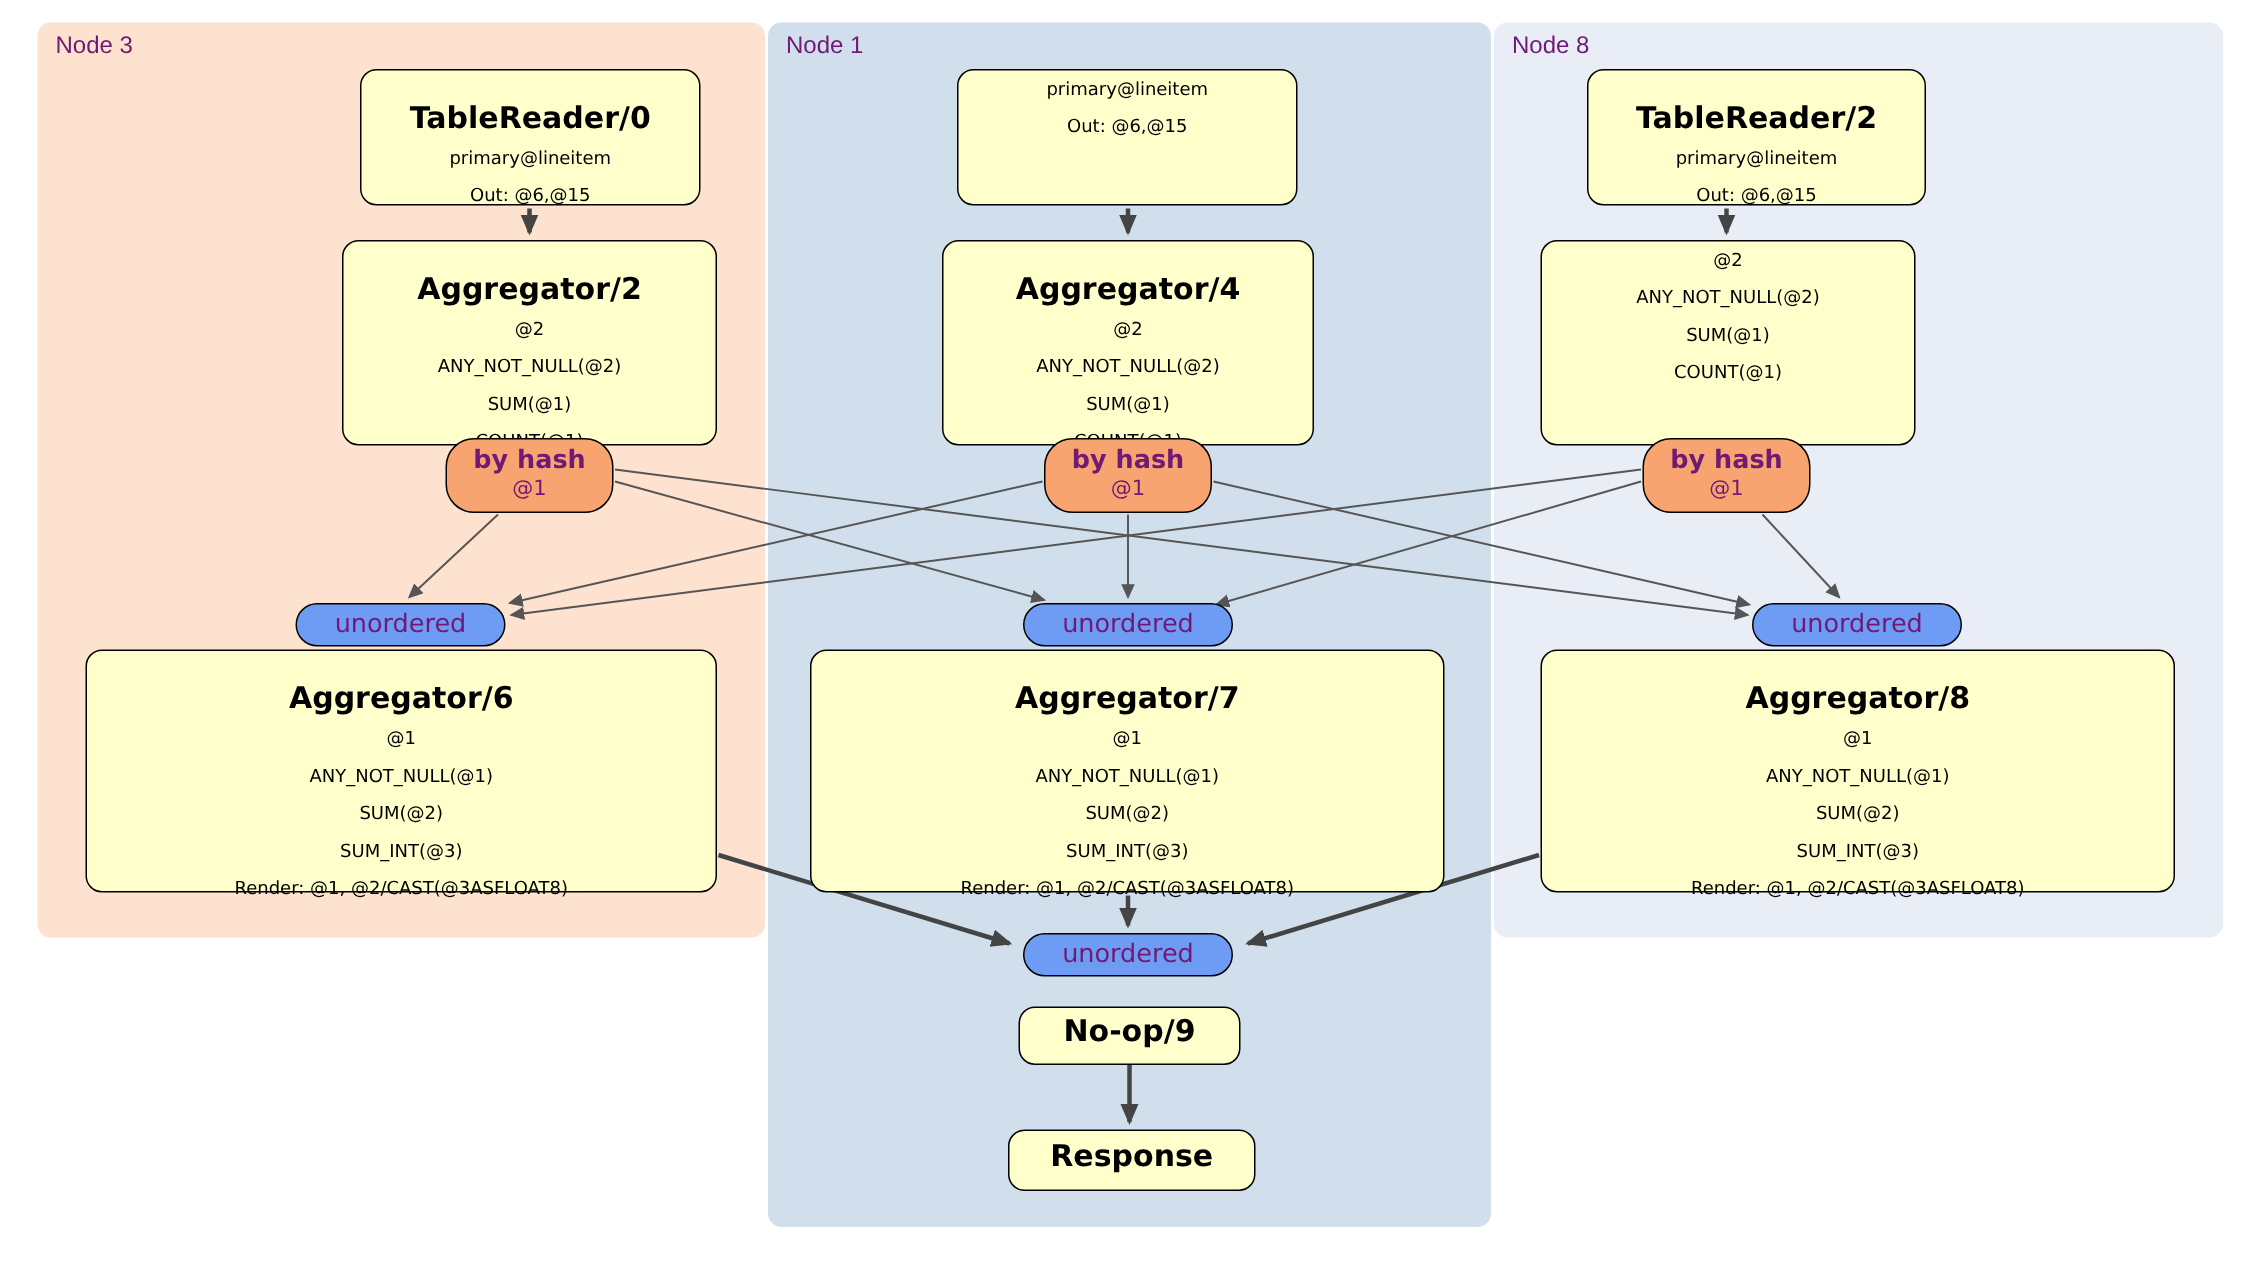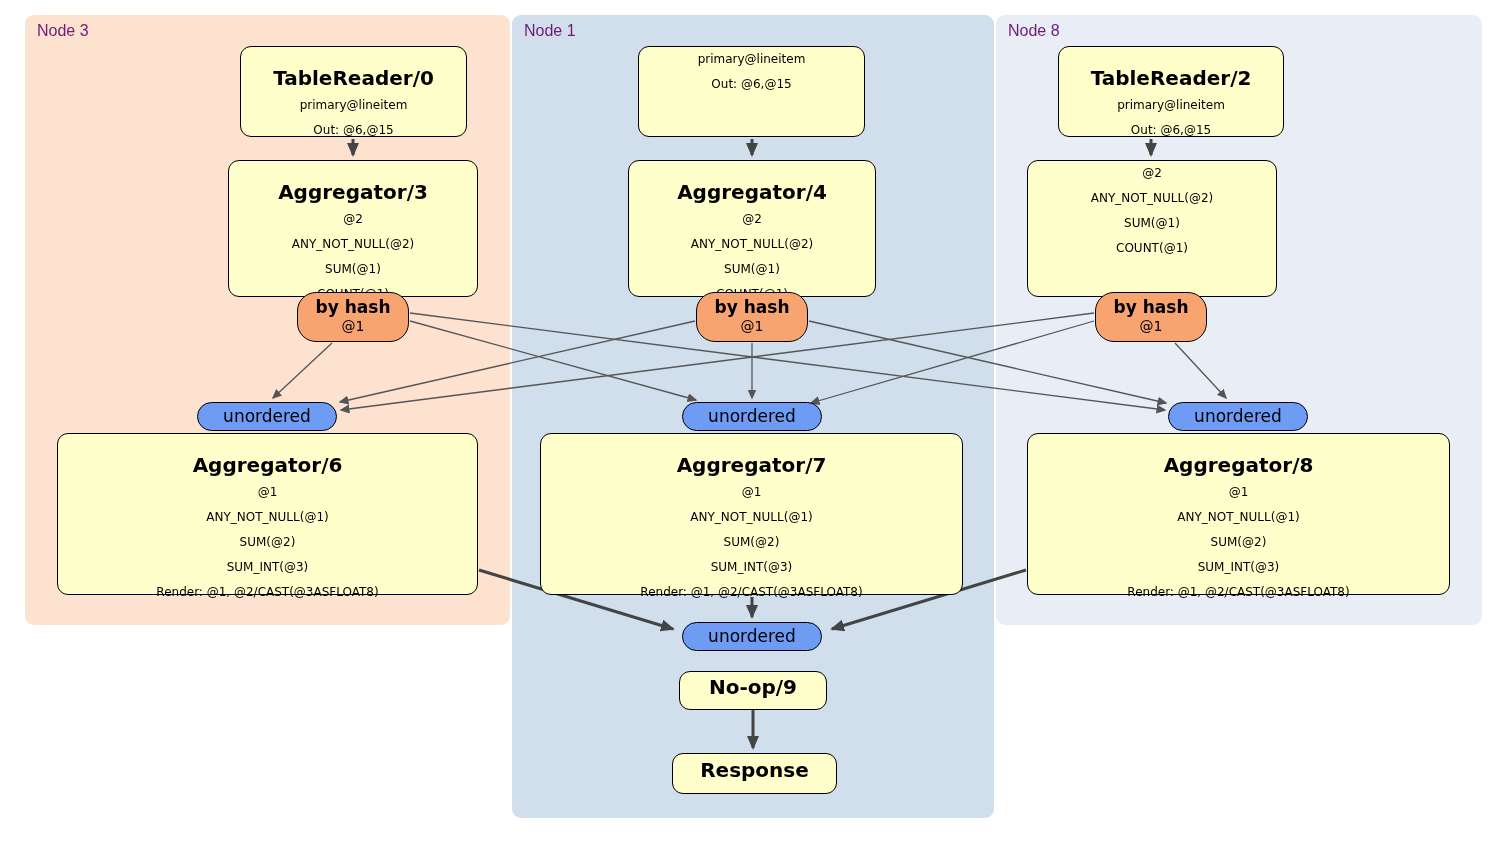--- a/index.html
+++ b/index.html
@@ -19,21 +19,21 @@
   }
   #edges { position:absolute; left:0; top:0; pointer-events:none; }
   .opbox {
     position:absolute; box-sizing:border-box;
     background:#ffffcc; border:1.5px solid #000000; border-radius:11px;
     text-align:center; color:#000;
   }
   .opbox .title { font-weight:bold; font-size:20px; line-height:29px; padding-top:17px; }
   .opbox .line  { font-size:12px; line-height:25px; white-space:nowrap; }
   .pill {
-    position:absolute; box-sizing:border-box; text-align:center; color:#000000;
+    position:absolute; box-sizing:border-box; text-align:center; color:#701a75;
     border:1.5px solid #000000;
   }
   .byhash { background:#f7a470; border-radius:19px; }
   .byhash .pill-title { font-weight:bold; font-size:17px; line-height:21px; padding-top:4px; }
   .byhash .pill-sub   { font-size:14px; line-height:17px; }
   .unordered {
     background:#6e9bf3; border-radius:15px;
     font-weight:normal; font-size:17px; line-height:26px;
   }
 </style>
@@ -94,21 +94,21 @@
     <div class="line">primary@lineitem</div>
     <div class="line">Out: @6,@15</div>
   </div>
   <div class="opbox" style="left:1038px; top:46px; width:226px; height:91px;margin-left:20px;">
     <div class="title">TableReader/2</div>
     <div class="line">primary@lineitem</div>
     <div class="line">Out: @6,@15</div>
   </div>
 
   <div class="opbox" style="left:228px; top:160px; width:250px; height:137px;">
-    <div class="title">Aggregator/3</div>
+    <div class="title">Aggregator/2</div>
     <div class="line">@2</div>
     <div class="line">ANY_NOT_NULL(@2)</div>
     <div class="line">SUM(@1)</div>
     <div class="line">COUNT(@1)</div>
   </div>
   <div class="opbox" style="left:628px; top:160px; width:248px; height:137px;">
     <div class="title">Aggregator/4</div>
     <div class="line">@2</div>
     <div class="line">ANY_NOT_NULL(@2)</div>
     <div class="line">SUM(@1)</div>

